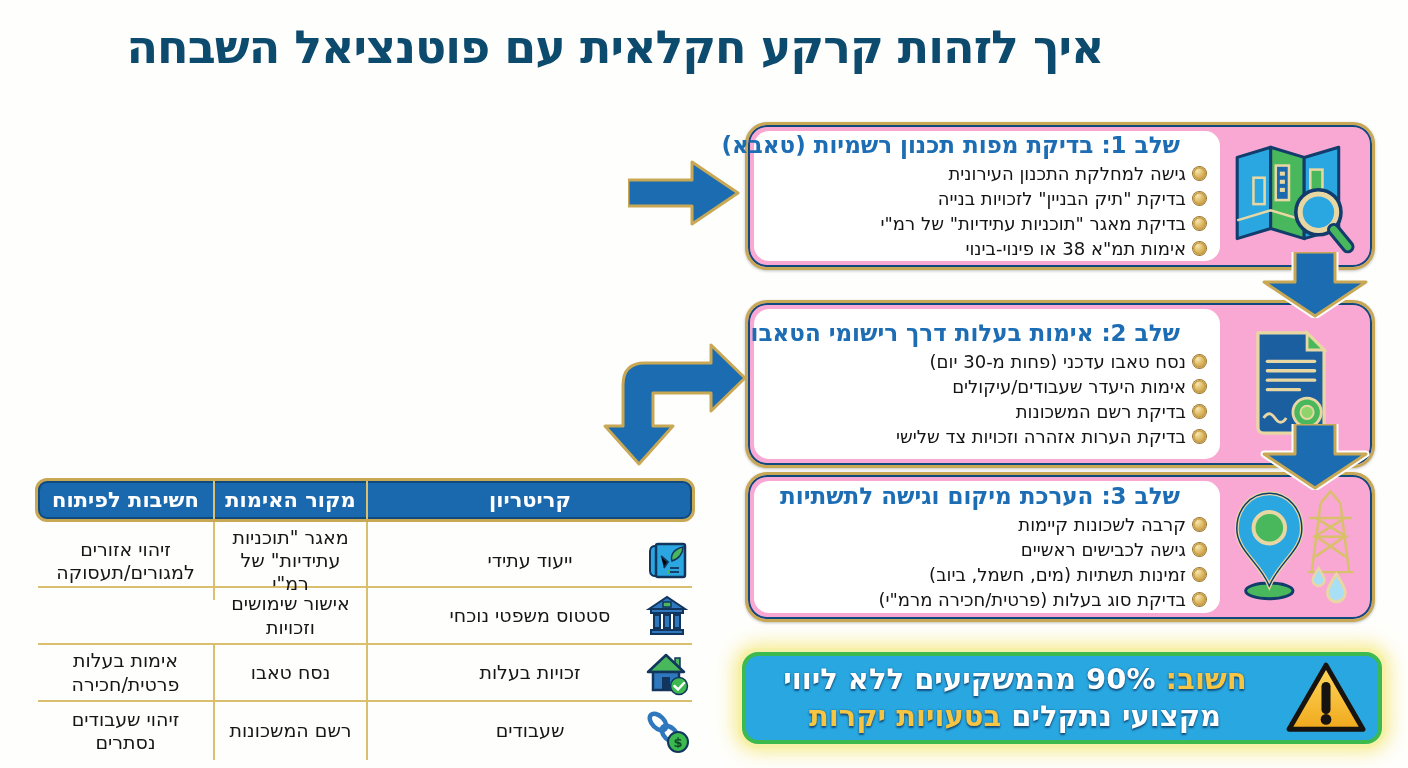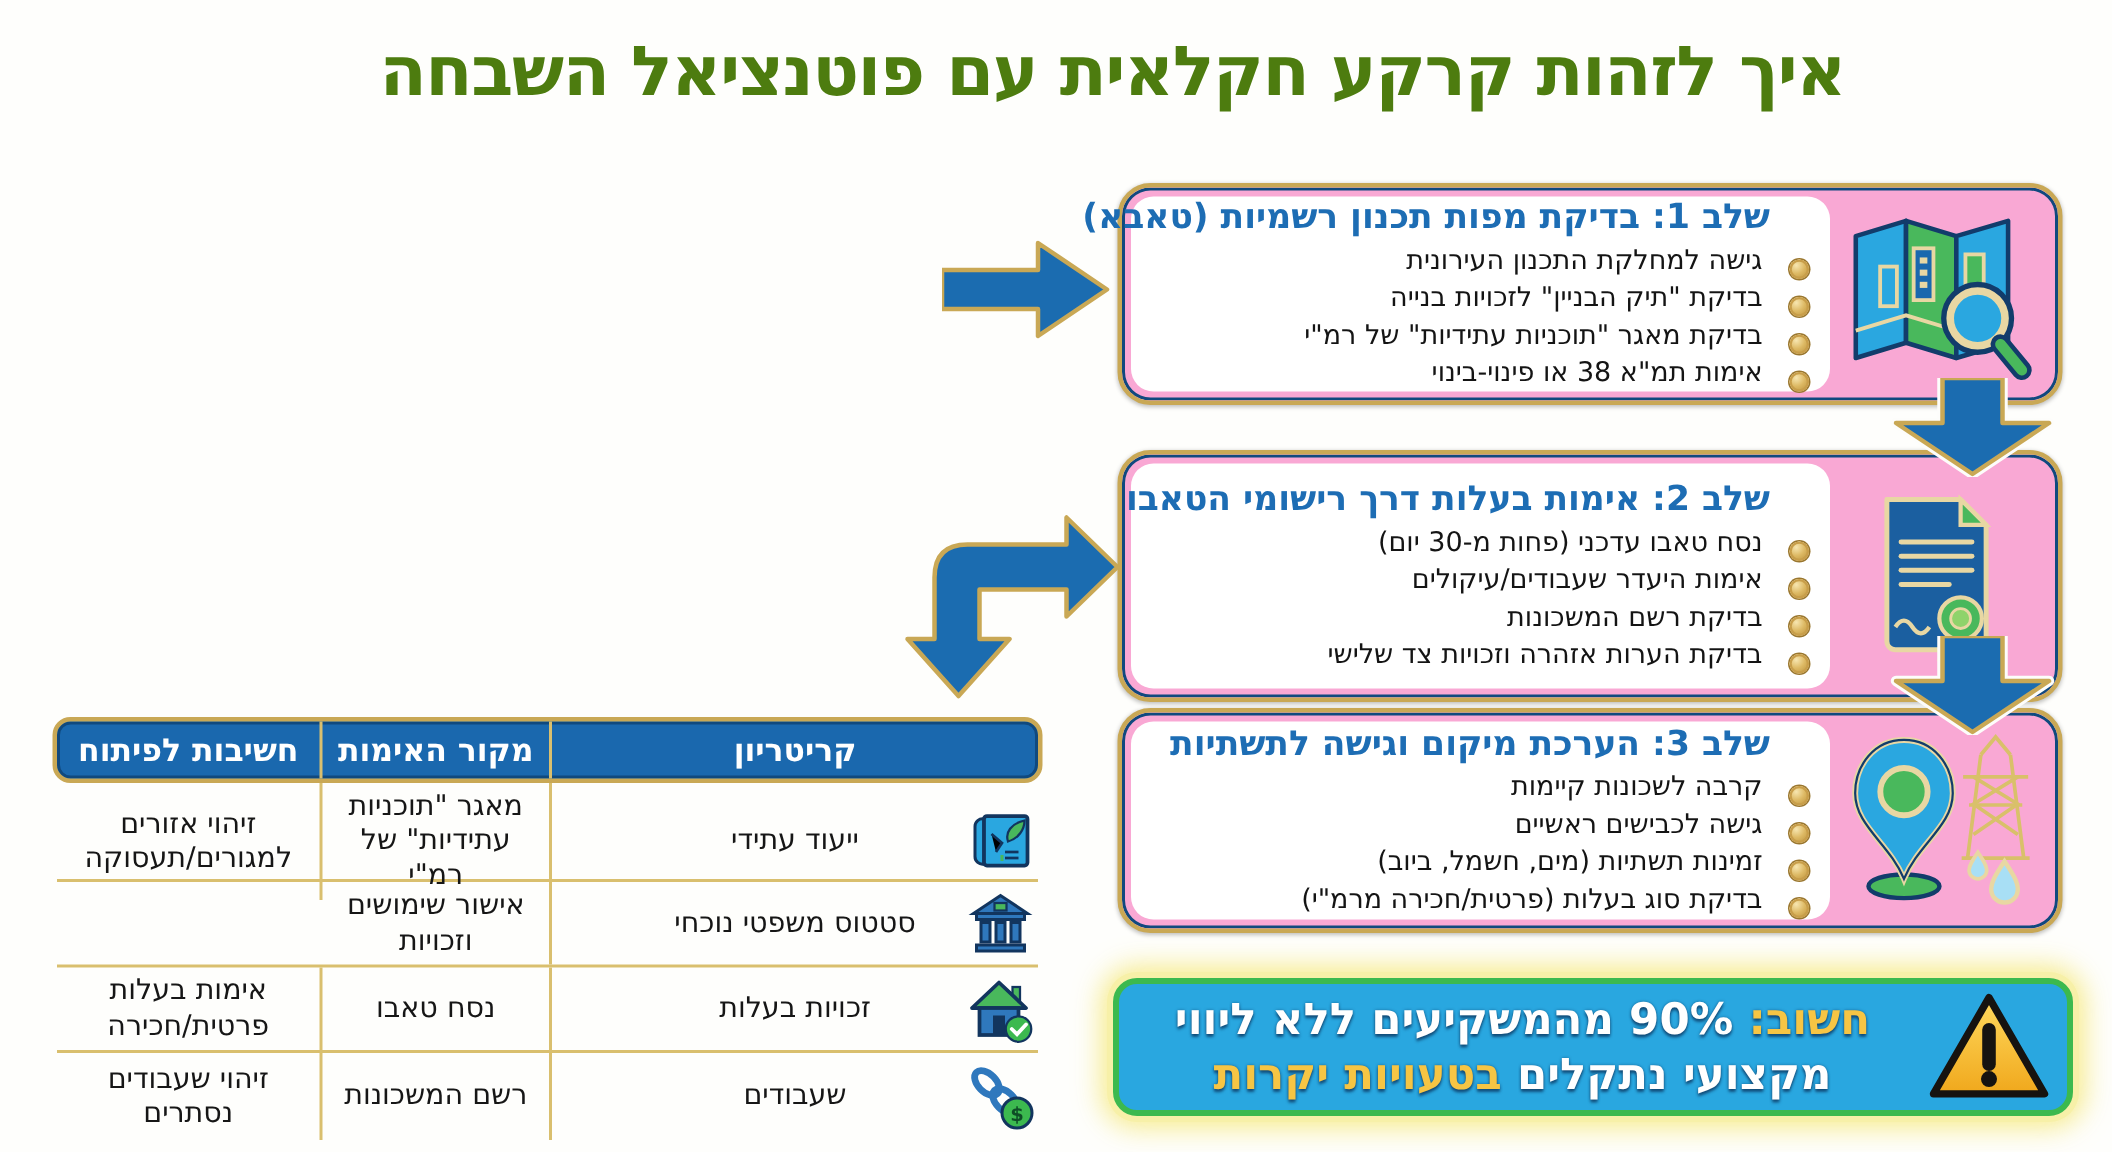--- a/index.html
+++ b/index.html
@@ -1,36 +1,36 @@
 <!DOCTYPE html>
 <html lang="he"><head>
 <meta charset="utf-8">
 <style>
   html,body{margin:0;padding:0;background:#ffffff;}
   .canvas{position:relative;width:1408px;height:768px;background:#fefefc;overflow:hidden;
           font-family:"DejaVu Sans", sans-serif;}
 
   
-  .main-title{position:absolute;left:0;top:20px;width:1230px;direction:rtl;
-              font-size:46px;font-weight:800;color:#4d7c0f;letter-spacing:-1px;}
+  .main-title{position:absolute;left:0;top:20px;width:1230px;text-align:center;direction:rtl;
+              font-size:46px;font-weight:800;color:#0c4a6e;letter-spacing:-1px;}
 
   
   .step-box{position:absolute;left:745px;width:630px;background:#f9a8d4;
             border:3px solid #c9a855;border-radius:22px;box-sizing:border-box;
             box-shadow:inset 0 0 0 2px #10497e, 0 1px 3px rgba(0,0,0,.25);z-index:2;}
   .step-1{top:122px;height:148px;}
   .step-2{top:300px;height:168px;}
   .step-3{top:472px;height:150px;}
   .step-white{position:absolute;left:6px;top:6px;bottom:6px;width:466px;background:#ffffff;
               border-radius:15px;box-sizing:border-box;direction:rtl;
               display:flex;flex-direction:column;justify-content:center;padding:4px 14px 4px 10px;}
   .step-title{color:#1d6db4;font-weight:800;font-size:23px;text-align:right;
               padding-right:26px;margin:0 0 3px 0;white-space:nowrap;}
   .step-bullets{list-style:none;margin:0;padding:0;}
-  .step-bullets li{display:flex;direction:rtl;align-items:flex-end;gap:18px;
+  .step-bullets li{display:flex;direction:rtl;align-items:center;gap:7px;
                    font-size:18px;line-height:25px;color:#141414;text-align:right;}
   .coin{width:13px;height:13px;border-radius:50%;flex:none;
         background:radial-gradient(circle at 35% 30%, #f7e6b0 0%, #ddb964 45%, #b68a35 100%);
         box-shadow:inset 0 0 0 1.5px #c89e4a, 0 0 0 1px #9a772f;}
   .step-iconbox{position:absolute;right:6px;top:6px;bottom:6px;width:150px;
                 display:flex;align-items:center;justify-content:center;}
 
   
   .arr{position:absolute;z-index:6;}
 

